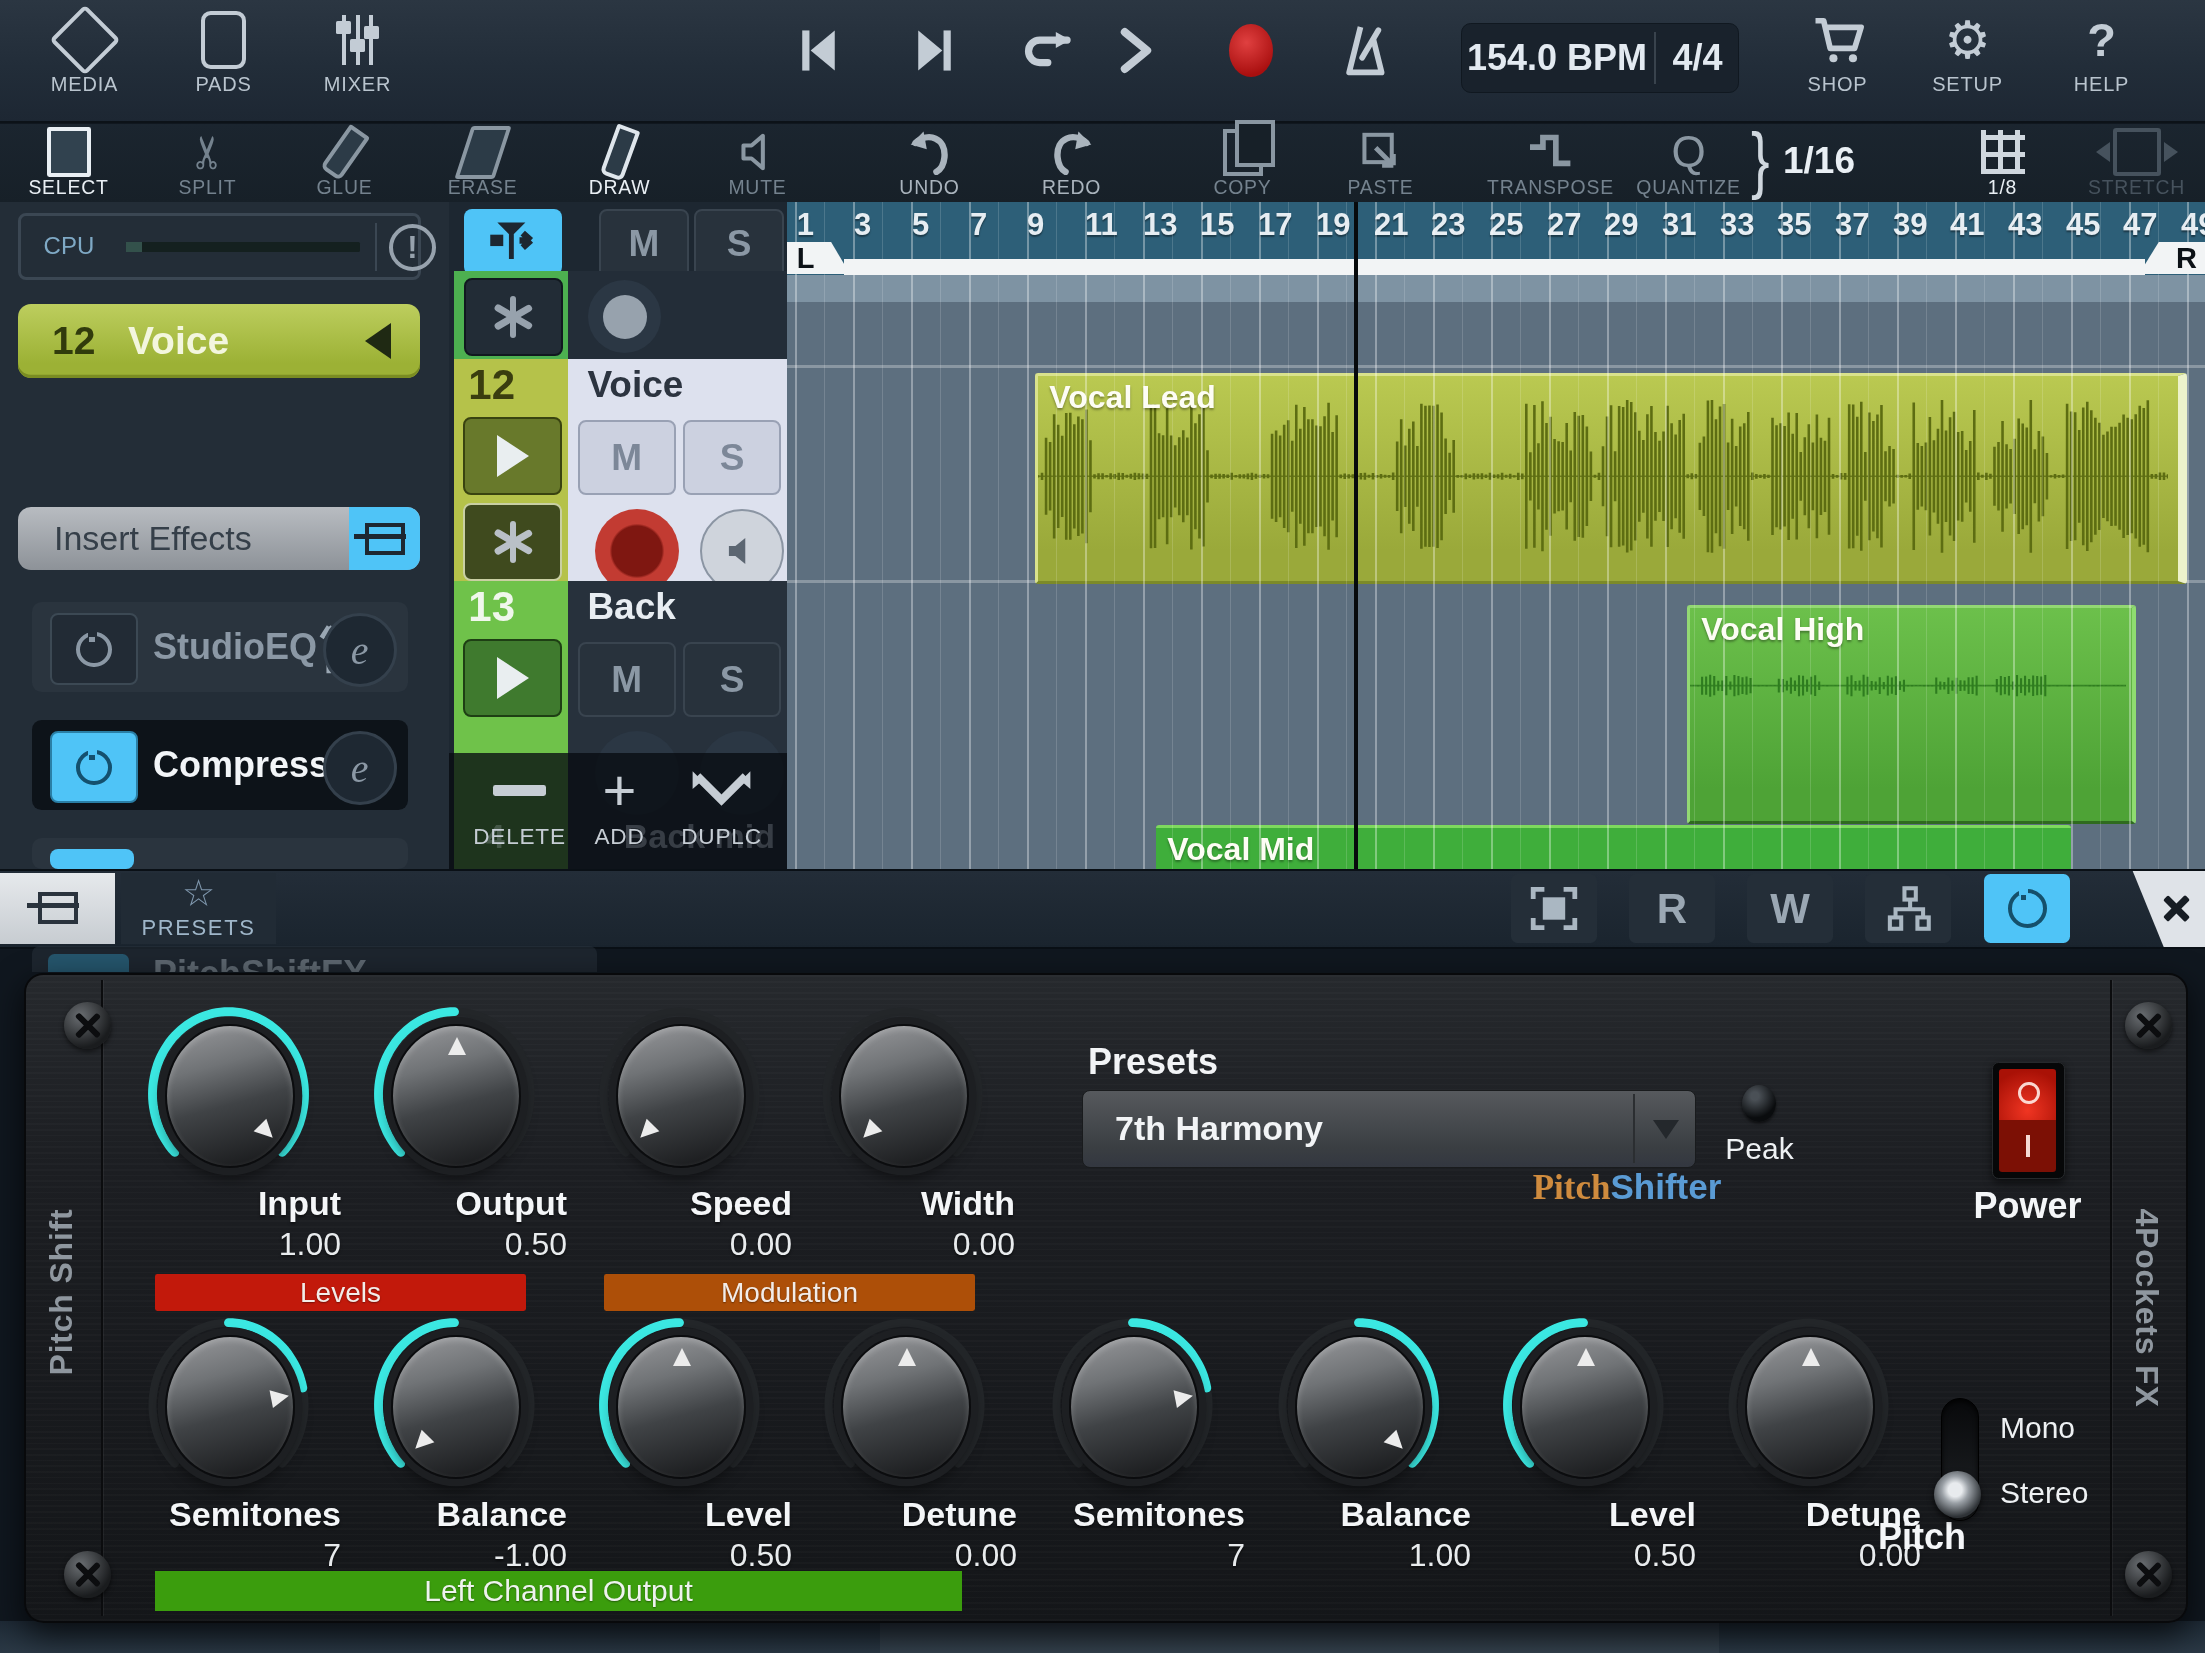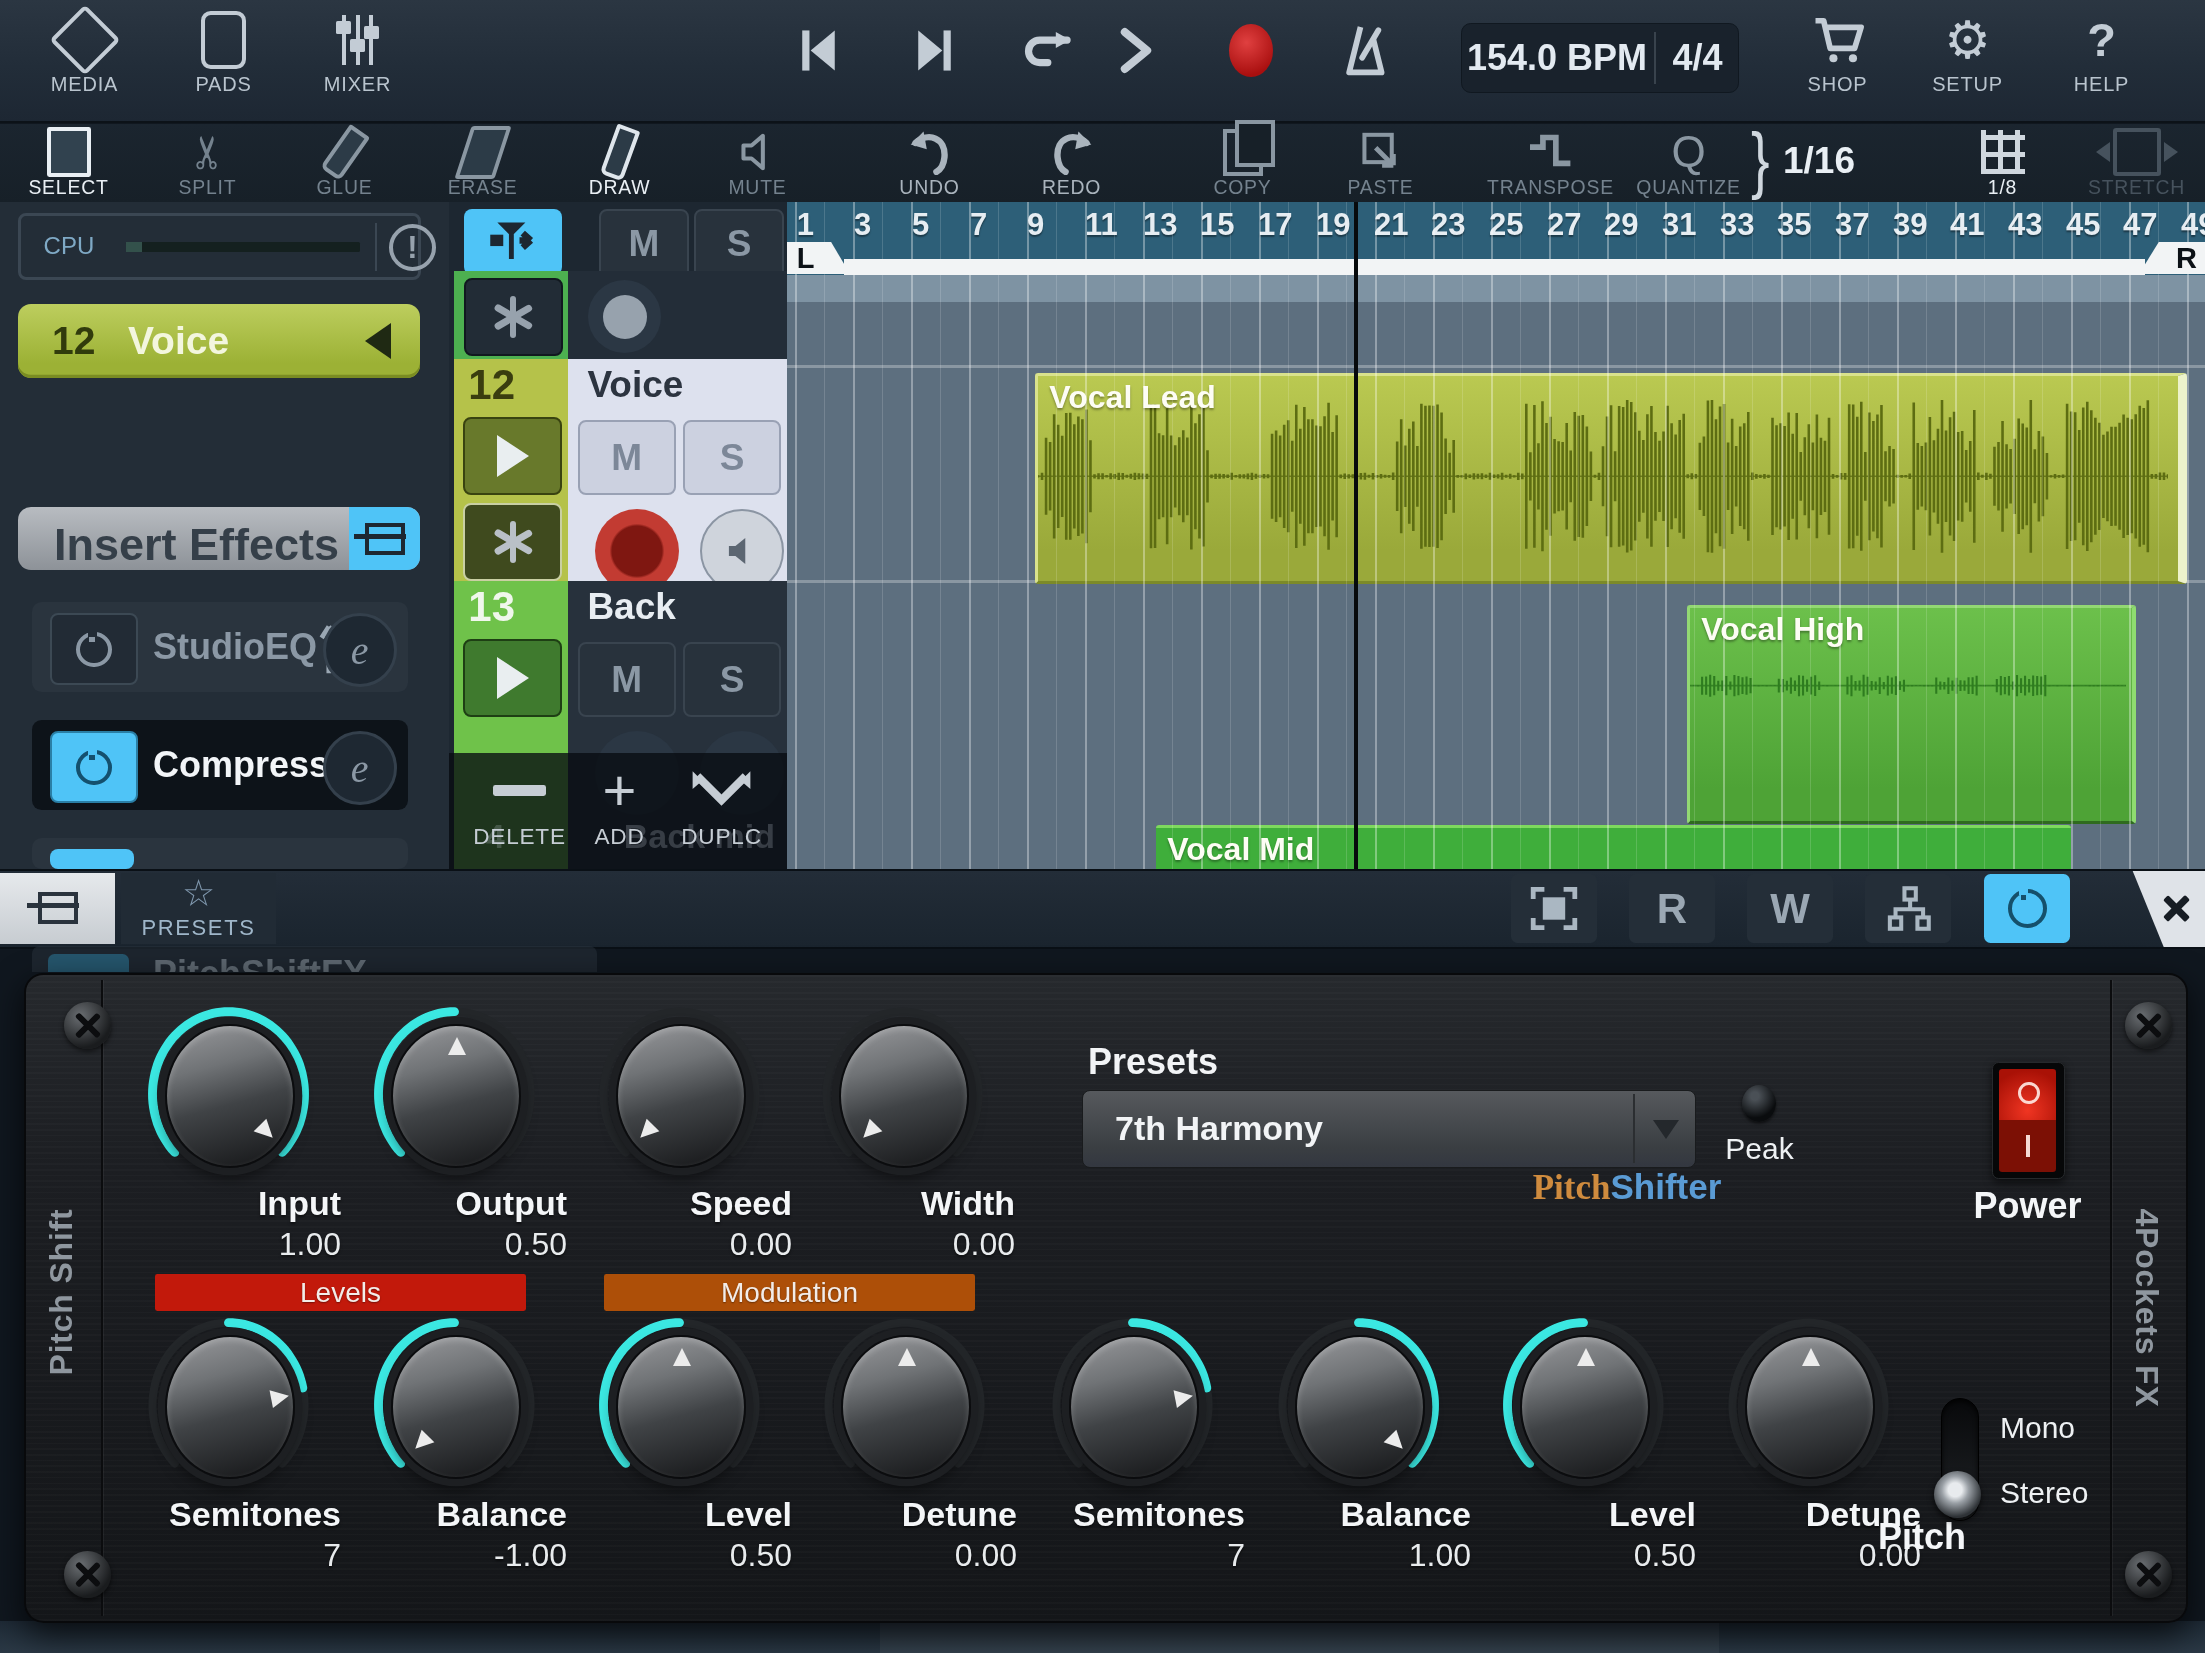--- a/index.html
+++ b/index.html
@@ -66,21 +66,21 @@
     background:linear-gradient(180deg,#bdce5e,#9cb135 80%);box-shadow:inset 0 -3.2px 0 #7a8c22;}
   #voice-btn .num{position:absolute;left:34px;top:14.5px;font-size:39px;font-weight:bold;color:#313b0c;}
   #voice-btn .nm{position:absolute;left:110px;top:14.5px;font-size:39px;font-weight:bold;color:#f3f6de;}
   #voice-btn .tri{position:absolute;right:29px;top:19.4px;width:0;height:0;
     border-top:18px solid transparent;border-bottom:18px solid transparent;border-right:26px solid #1f2913;}
   #routing-btn{position:absolute;left:18px;top:203px;width:402px;height:73px;border-radius:13px;
     background:linear-gradient(180deg,#abafb4,#84898f);}
   #routing-btn .lb{position:absolute;left:36px;top:16px;font-size:36px;font-weight:bold;color:#353f49;}
   #ie-header{position:absolute;left:18px;top:305px;width:402px;height:63px;border-radius:13px;
     background:linear-gradient(180deg,#b8bcc1,#8d9298);}
-  #ie-header .lb{position:absolute;left:36px;top:12px;font-size:45px;font-weight:bold;color:#353f49;}
+  #ie-header .lb{position:absolute;left:36px;top:12px;font-size:34px;font-weight:normal;color:#353f49;}
   #ie-blue{position:absolute;right:0;top:0;width:71px;height:63px;background:#4fc4f7;border-radius:0 13px 13px 0;
     display:flex;align-items:center;justify-content:center;}
   .ins-ic{position:relative;width:32px;height:24px;border:4.8px solid #1d2731;background:transparent;}
   .ins-ic::before{content:"";position:absolute;left:-14.5px;top:7.3px;width:52px;height:4.8px;background:#1d2731;}
   .fx-row{position:absolute;left:32px;width:376px;height:90px;border-radius:9.7px;}
   .fx-row .pw{position:absolute;left:18px;top:11.3px;width:84px;height:68px;border-radius:8px;
     display:flex;align-items:center;justify-content:center;}
   .fx-row .nm{position:absolute;left:121px;top:24px;font-size:36px;font-weight:bold;}
   .fx-row .ebtn{position:absolute;right:11.3px;top:11.3px;width:68px;height:68px;border-radius:50%;
     background:#1e2832;border:3.2px solid #34404c;color:#8b98a5;
@@ -858,18 +858,19 @@
       </div>
   </div>
   <div id="power-lb">Power</div>
 
   <div id="src-toggle"></div>
   <div id="src-knob"></div>
   <span class="src-lb" style="left:2000px;top:1411px;">Mono</span>
   <span class="src-lb" style="left:2000px;top:1476px;">Stereo</span>
   <div id="source-lb">Pitch</div>
 
+  <div class="chan-bar" style="left:155px;background:#3b9d0d;"><span>Left Channel Output</span></div>
 
   <div id="bottom-strip">
       <div class="mid"></div>
     </div>
 </div>
 
 
 </body></html>

